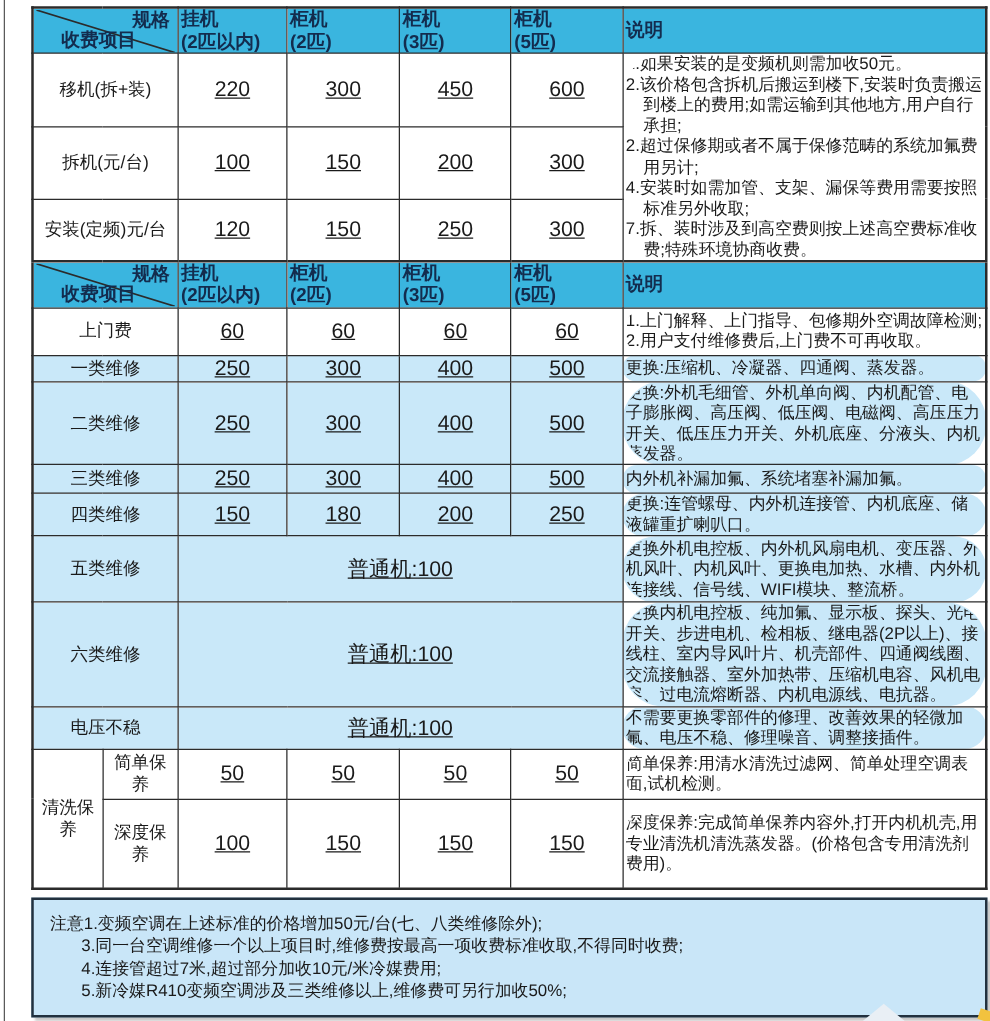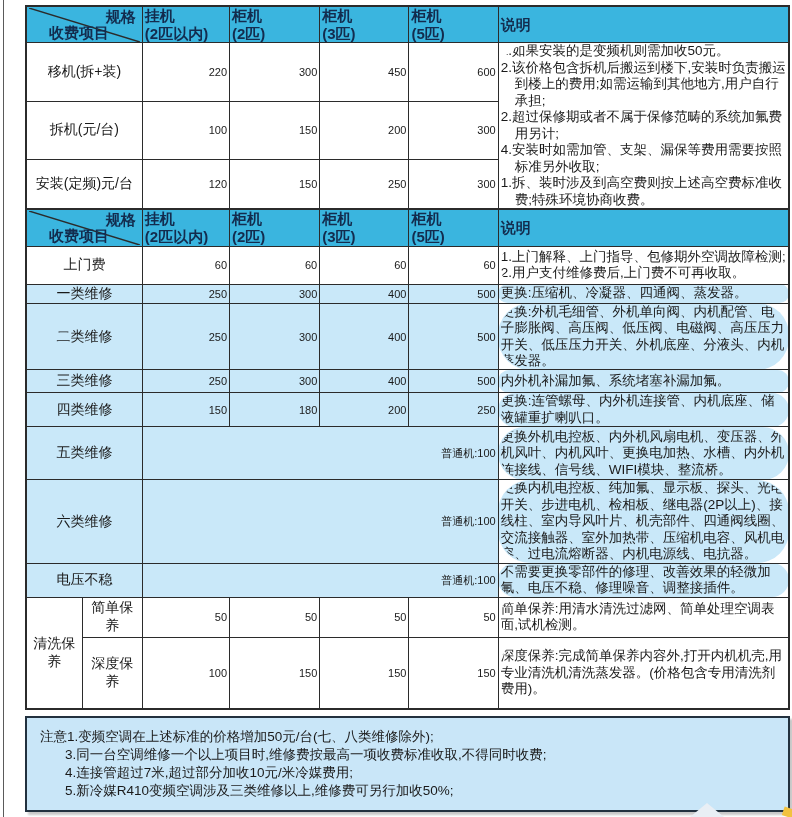--- a/index.html
+++ b/index.html
@@ -19,21 +19,21 @@
     border:1px solid var(--border,#2b2b2b);
     padding:0 2px; overflow:hidden; vertical-align:middle;
   }
   tr.hdr td {
     background:var(--header-bg,#3AB5DF); color:#132c4e; font-weight:bold;
     font-size:15px; line-height:1.18;
   }
   tr.sep td { border-top:2px solid var(--border,#2b2b2b); }
   .pre { white-space:pre-line; }
   td.lbl { text-align:center; font-size:14px; }
-  td.num { text-align:right; font-size:11px; }
+  td.num { text-align:center; font-size:17px;text-decoration:underline; }
   td.desc { font-size:13.5px; line-height:1.22; padding:2px 4px; text-align:left;border-radius:32px; }
   td.desc-top { vertical-align:top; padding-top:3px; }
   tr.blue td { background:var(--row-blue,#C9E8F9); }
   .hang { padding-left:14px; text-indent:-14px; }
 
   .diag-inner { position:relative; height:34px; width:100%; }
   .diag-inner svg { position:absolute; left:0; top:0; width:100%; height:100%; display:block; }
   .diag-inner .spec { position:absolute; top:0; right:4px; }
   .diag-inner .item { position:absolute; bottom:0; left:20px; }
 
@@ -99,21 +99,21 @@
       <td colspan="2" class="lbl">移机(拆+装)</td>
       <td class="num">220</td>
       <td class="num">300</td>
       <td class="num">450</td>
       <td class="num">600</td>
       <td class="desc desc-top" rowspan="3">
         <div class="hang">1.如果安装的是变频机则需加收50元。</div>
         <div class="hang">2.该价格包含拆机后搬运到楼下,安装时负责搬运到楼上的费用;如需运输到其他地方,用户自行承担;</div>
         <div class="hang">2.超过保修期或者不属于保修范畴的系统加氟费用另计;</div>
         <div class="hang">4.安装时如需加管、支架、漏保等费用需要按照标准另外收取;</div>
-        <div class="hang">1.拆、装时涉及到高空费则按上述高空费标准收费;特殊环境协商收费。</div>
+        <div class="hang">7.拆、装时涉及到高空费则按上述高空费标准收费;特殊环境协商收费。</div>
       </td>
     </tr>
     <tr style="height:56px">
       <td colspan="2" class="lbl">拆机(元/台)</td>
       <td class="num">100</td>
       <td class="num">150</td>
       <td class="num">200</td>
       <td class="num">300</td>
     </tr>
     <tr style="height:48px">

